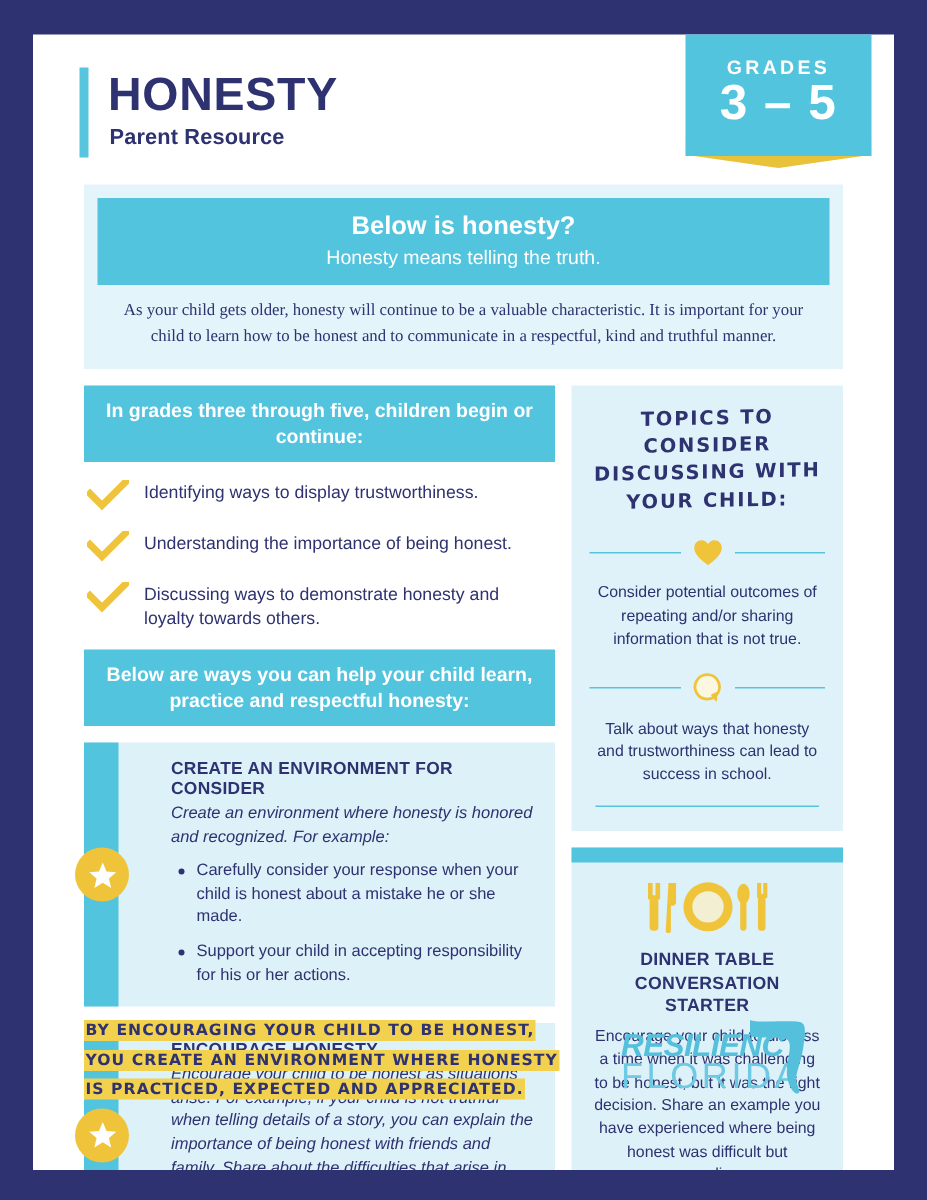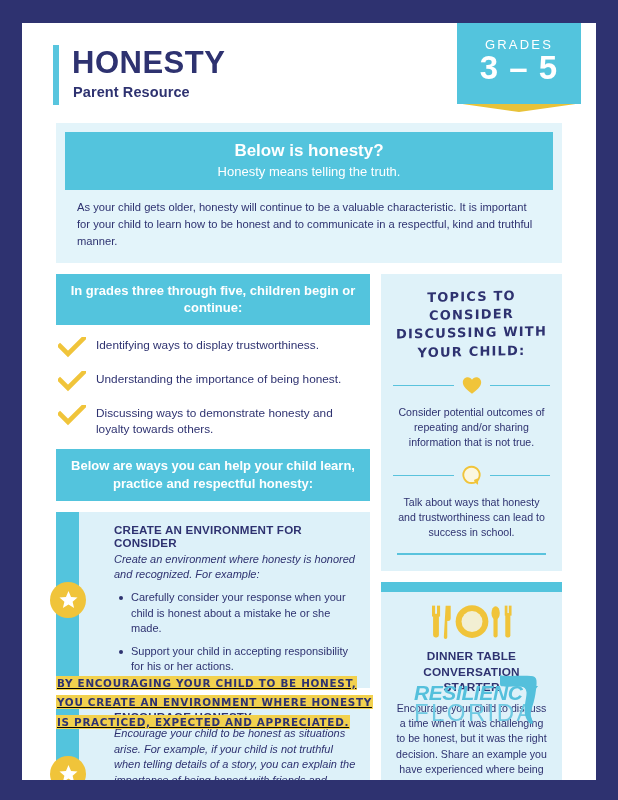--- a/index.html
+++ b/index.html
@@ -98,21 +98,21 @@
     flex-direction: column;
     align-items: center;
     justify-content: center;
     padding-top: 18px;
     box-sizing: border-box;
   }
   .ribbon-label {
     color: #ffffff;
     font-size: 13px;
     letter-spacing: 2.2px;
-    font-weight: normal;
+    font-weight: bold;
   }
   .ribbon-range {
     color: #ffffff;
     font-size: 33px;
     font-weight: bold;
     letter-spacing: 1px;
     line-height: 1.05;
     margin-top: -1px;
   }
 
@@ -137,21 +137,23 @@
   .intro-head-sub {
     color: #ffffff;
     font-size: 13px;
     margin-top: 3px;
     line-height: 1.2;
   }
   .intro-body {
     color: #2e3270;
     font-size: 11.2px;
     line-height: 1.5;
+    text-align: center;
     padding: 9px 12px 0 12px;
+    font-family: Liberation Serif, serif;
   }
 
   
   .columns {
     position: relative;
     margin-top: 11px;
     padding: 0 34px;
     display: flex;
     gap: 11px;
     align-items: flex-start;
@@ -341,24 +343,23 @@
   }
 
   
   .footer {
     position: absolute;
     left: 0;
     right: 12px;
     bottom: 44px;
     height: 72px;
     display: flex;
-    align-items: center;
+    align-items: flex-end;
     padding: 0 34px;
     box-sizing: border-box;
-    text-decoration: underline;
   }
   .footer-quote {
     flex: 1 1 auto;
     padding-top: 4px;
     max-width: 330px;
   }
   .footer-quote span.hl {
     background: #f2d14e;
     color: #2e3270;
     font-size: 10.4px;

